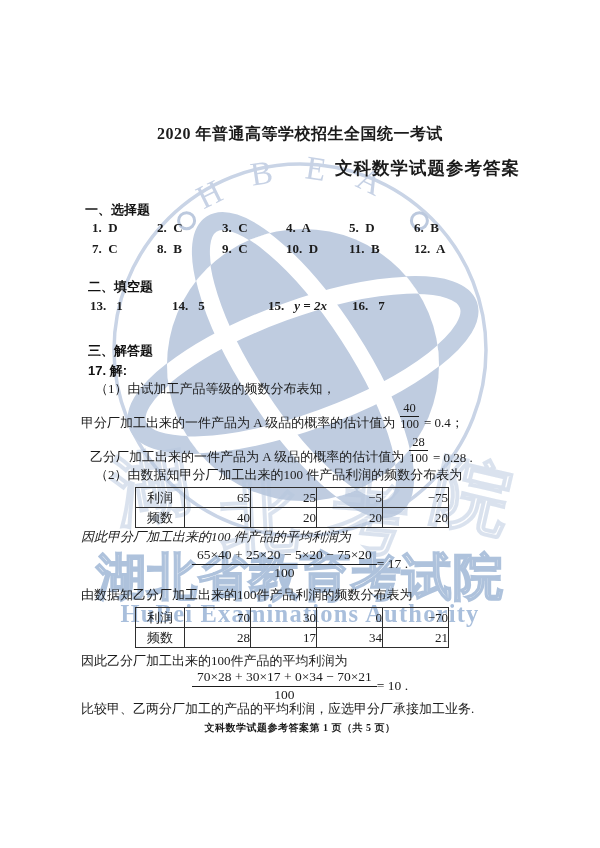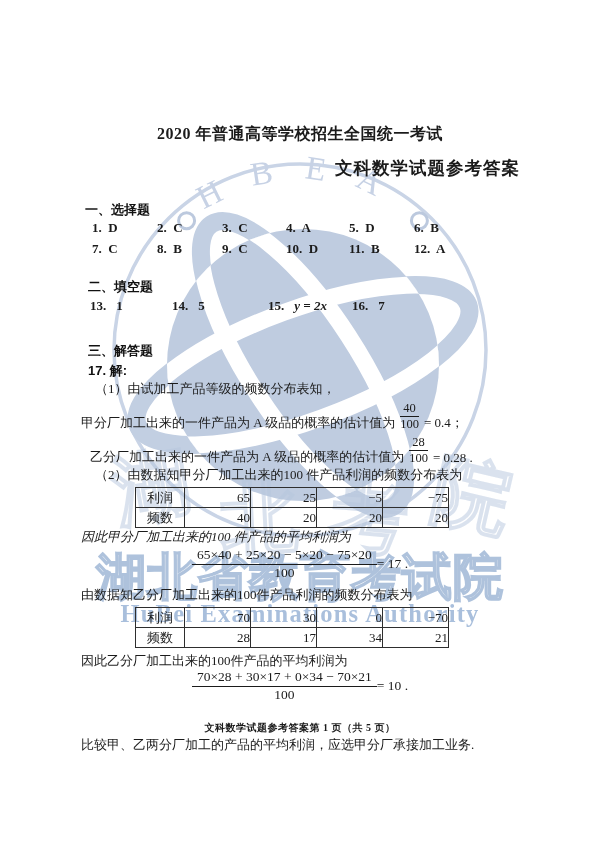--- a/index.html
+++ b/index.html
@@ -22,21 +22,21 @@
   .blank-row{left:90px;top:298px;display:grid;grid-template-columns:58px 72px 60px 80px;gap:24px;}
   .blank-row .cell{font-size:13px;font-weight:600;white-space:pre;}
   .blank-row .bv{margin-left:10px;}
   .blank-row .math{font-style:italic;}
   .para{font-size:13px;}
   #p1{left:95px;top:380px;}
   #p2{left:95px;top:466px;}
   #avg1{left:81px;top:528px;font-style:italic;}
   #t2intro{left:81px;top:586px;}
   #avg2{left:81px;top:652px;}
-  #conclusion{left:81px;top:736px;}
+  #conclusion{left:81px;top:700px;}
   .line{display:flex;align-items:flex-end;gap:5px;font-size:13px;}
   #line-jia{left:81px;top:396px;height:36px;}
   #line-yi{left:90px;top:430px;height:36px;}
   .frac{display:inline-block;vertical-align:middle;font-size:12.5px;}
   .frac .num{display:block;text-align:center;border-bottom:1.1px solid #1b1b1b;padding:0 3px;line-height:1.2;}
   .frac .den{display:block;text-align:center;line-height:1.2;}
   .formula{left:0;width:600px;display:flex;justify-content:center;align-items:center;font-size:13.5px;}
   #formula1{top:544px;height:40px;}
   #formula2{top:666px;height:40px;}
   .formula .frac{font-size:13.5px;}

